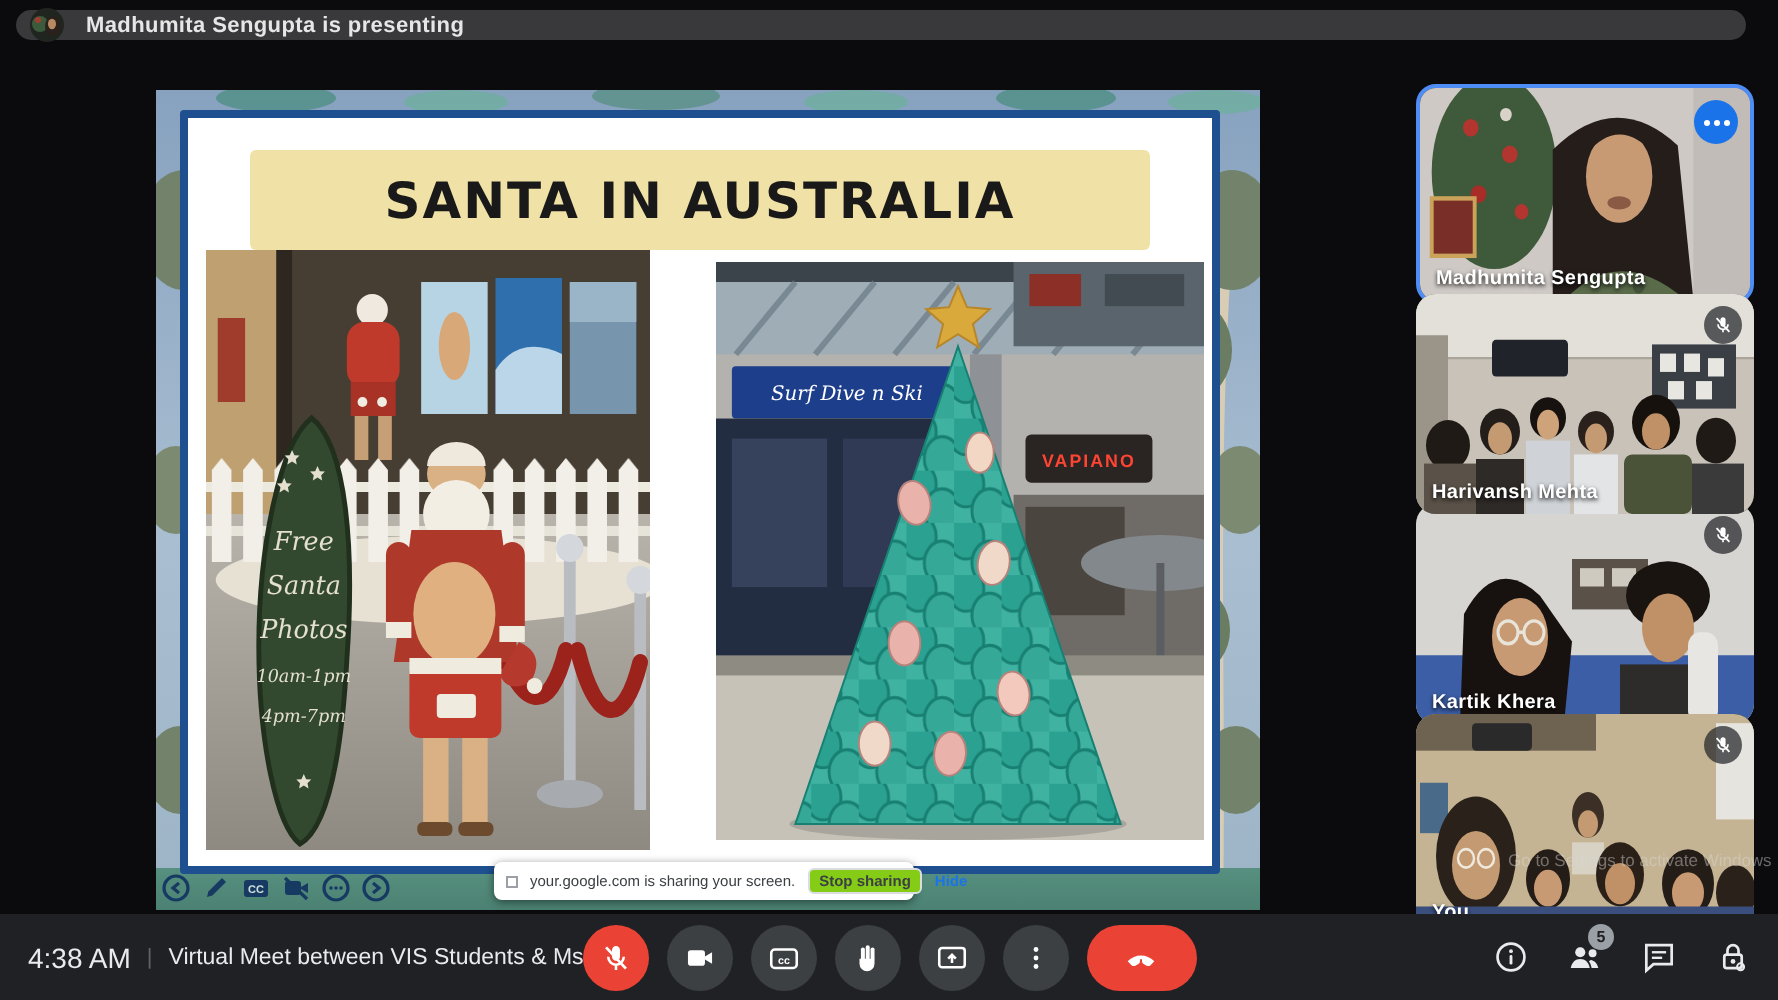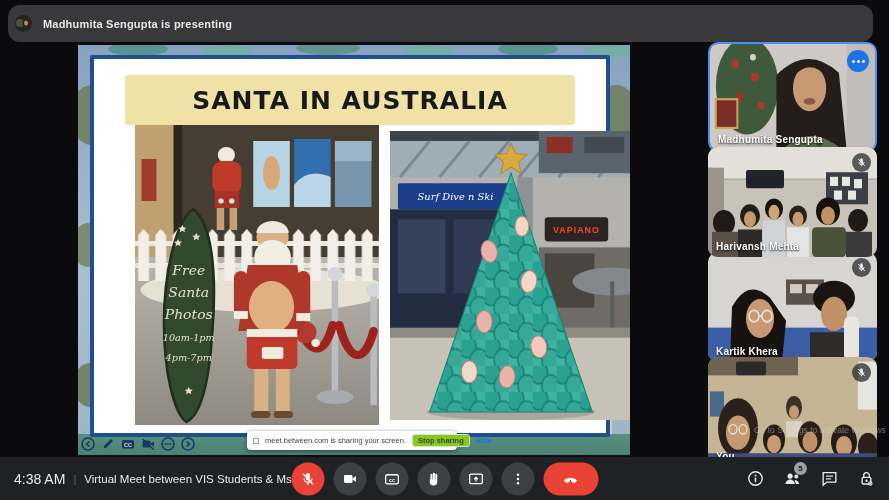--- a/index.html
+++ b/index.html
@@ -1,42 +1,42 @@
 <!DOCTYPE html>
 <html><head>
 <meta charset="utf-8">
 <style>
   * { margin:0; padding:0; box-sizing:border-box; }
   html,body { background:#000; }
   body { font-family:"Liberation Sans", sans-serif; }
   .stage { position:relative; width:889px; height:500px; background:#0b0b0d; overflow:hidden; }
 
   
-  .top-bar { position:absolute; left:8px; right:16px; top:5px; height:37px; background:#39393c;
+  .top-bar { position:absolute; left:8px; right:16px; top:5px; height:15px; background:#39393c;
              border-radius:12px; display:flex; align-items:center; padding-left:7px; gap:11px; }
   .top-avatar { width:17px; height:17px; border-radius:50%; overflow:hidden; flex:0 0 auto; }
   .top-notice { color:#e6e6e6; font-size:11px; font-weight:bold; letter-spacing:.2px; }
 
   
   .presentation { position:absolute; left:78px; top:45px; width:552px; height:410px;
                   background:linear-gradient(#87a2bf, #a9bed1 55%, #9db4c6); overflow:hidden; }
   .pres-band { position:absolute; left:0; right:0; bottom:0; height:21px;
                background:linear-gradient(#579080,#4b8172); }
   .pres-side { position:absolute; top:0; height:410px; width:46px; }
   .pres-side.left { left:0; } .pres-side.right { right:0; }
   .pres-top { position:absolute; top:0; left:0; width:552px; height:16px; }
 
   .slide { position:absolute; left:12px; top:10px; width:520px; height:382px; background:#fff;
            border:4px solid #1e4f8f; border-radius:2px;padding-left:32px; }
   .slide-banner { position:absolute; left:31px; top:16px; width:450px; height:50px; background:#f0e1a6;
                   border-radius:3px; display:flex; align-items:center; justify-content:center; }
   .slide-title { font-size:25px; font-weight:bold; color:#191919; letter-spacing:1px;
                  font-family:"DejaVu Sans", sans-serif; }
-  .photo { position:absolute; overflow:hidden;margin-left:32px; }
-  .photo-left  { left:9px;  top:66px; width:244px; height:300px; }
+  .photo { position:absolute; overflow:hidden; }
+  .photo-left  { left:9px;  top:66px; width:222px; height:300px; }
   .photo-right { left:264px; top:72px; width:244px; height:289px; }
   .photo svg { display:block; width:100%; height:100%; }
 
   .chalk { font-family:"DejaVu Serif", serif; font-style:italic; fill:#e4dfcf; }
   .cursive-sign { font-family:"DejaVu Serif", serif; font-style:italic; fill:#ffffff; }
 
   
   .pres-toolbar { position:absolute; left:2px; bottom:4px; display:flex; gap:5px; align-items:center; }
   .pres-tool { width:15px; height:15px; display:flex; align-items:center; justify-content:center; }
   .pres-tool svg { width:14px; height:14px; }
@@ -311,21 +311,21 @@
         <svg viewBox="0 0 14 14">
             <circle cx="7" cy="7" r="6" fill="none" stroke="#173a63" stroke-width="1.6"></circle>
             <path d="M5.5 4.5 L8.5 7 L5.5 9.5" fill="none" stroke="#173a63" stroke-width="1.6"></path>
           </svg>
         </span>
     </div>
   </div>
 
   <div class="share-banner">
     <span class="share-ico"></span>
-    <span class="share-msg">meet.between.com is sharing your screen.</span>
+    <span class="share-msg">your.google.com is sharing your screen.</span>
     <span class="share-stop">Stop sharing</span>
     <span class="share-hide">Hide</span>
   </div>
 
   <div class="tile tile-1">
     <svg class="tile-art" viewBox="0 0 169 96" preserveAspectRatio="none">
       <rect width="169" height="96" fill="#cfc9c5"></rect>
       <rect x="140" width="29" height="96" fill="#c2bcb8"></rect>
       <ellipse cx="38" cy="38" rx="32" ry="44" fill="#3e5a3a"></ellipse>
       <circle cx="26" cy="18" r="4" fill="#b3352f"></circle>

